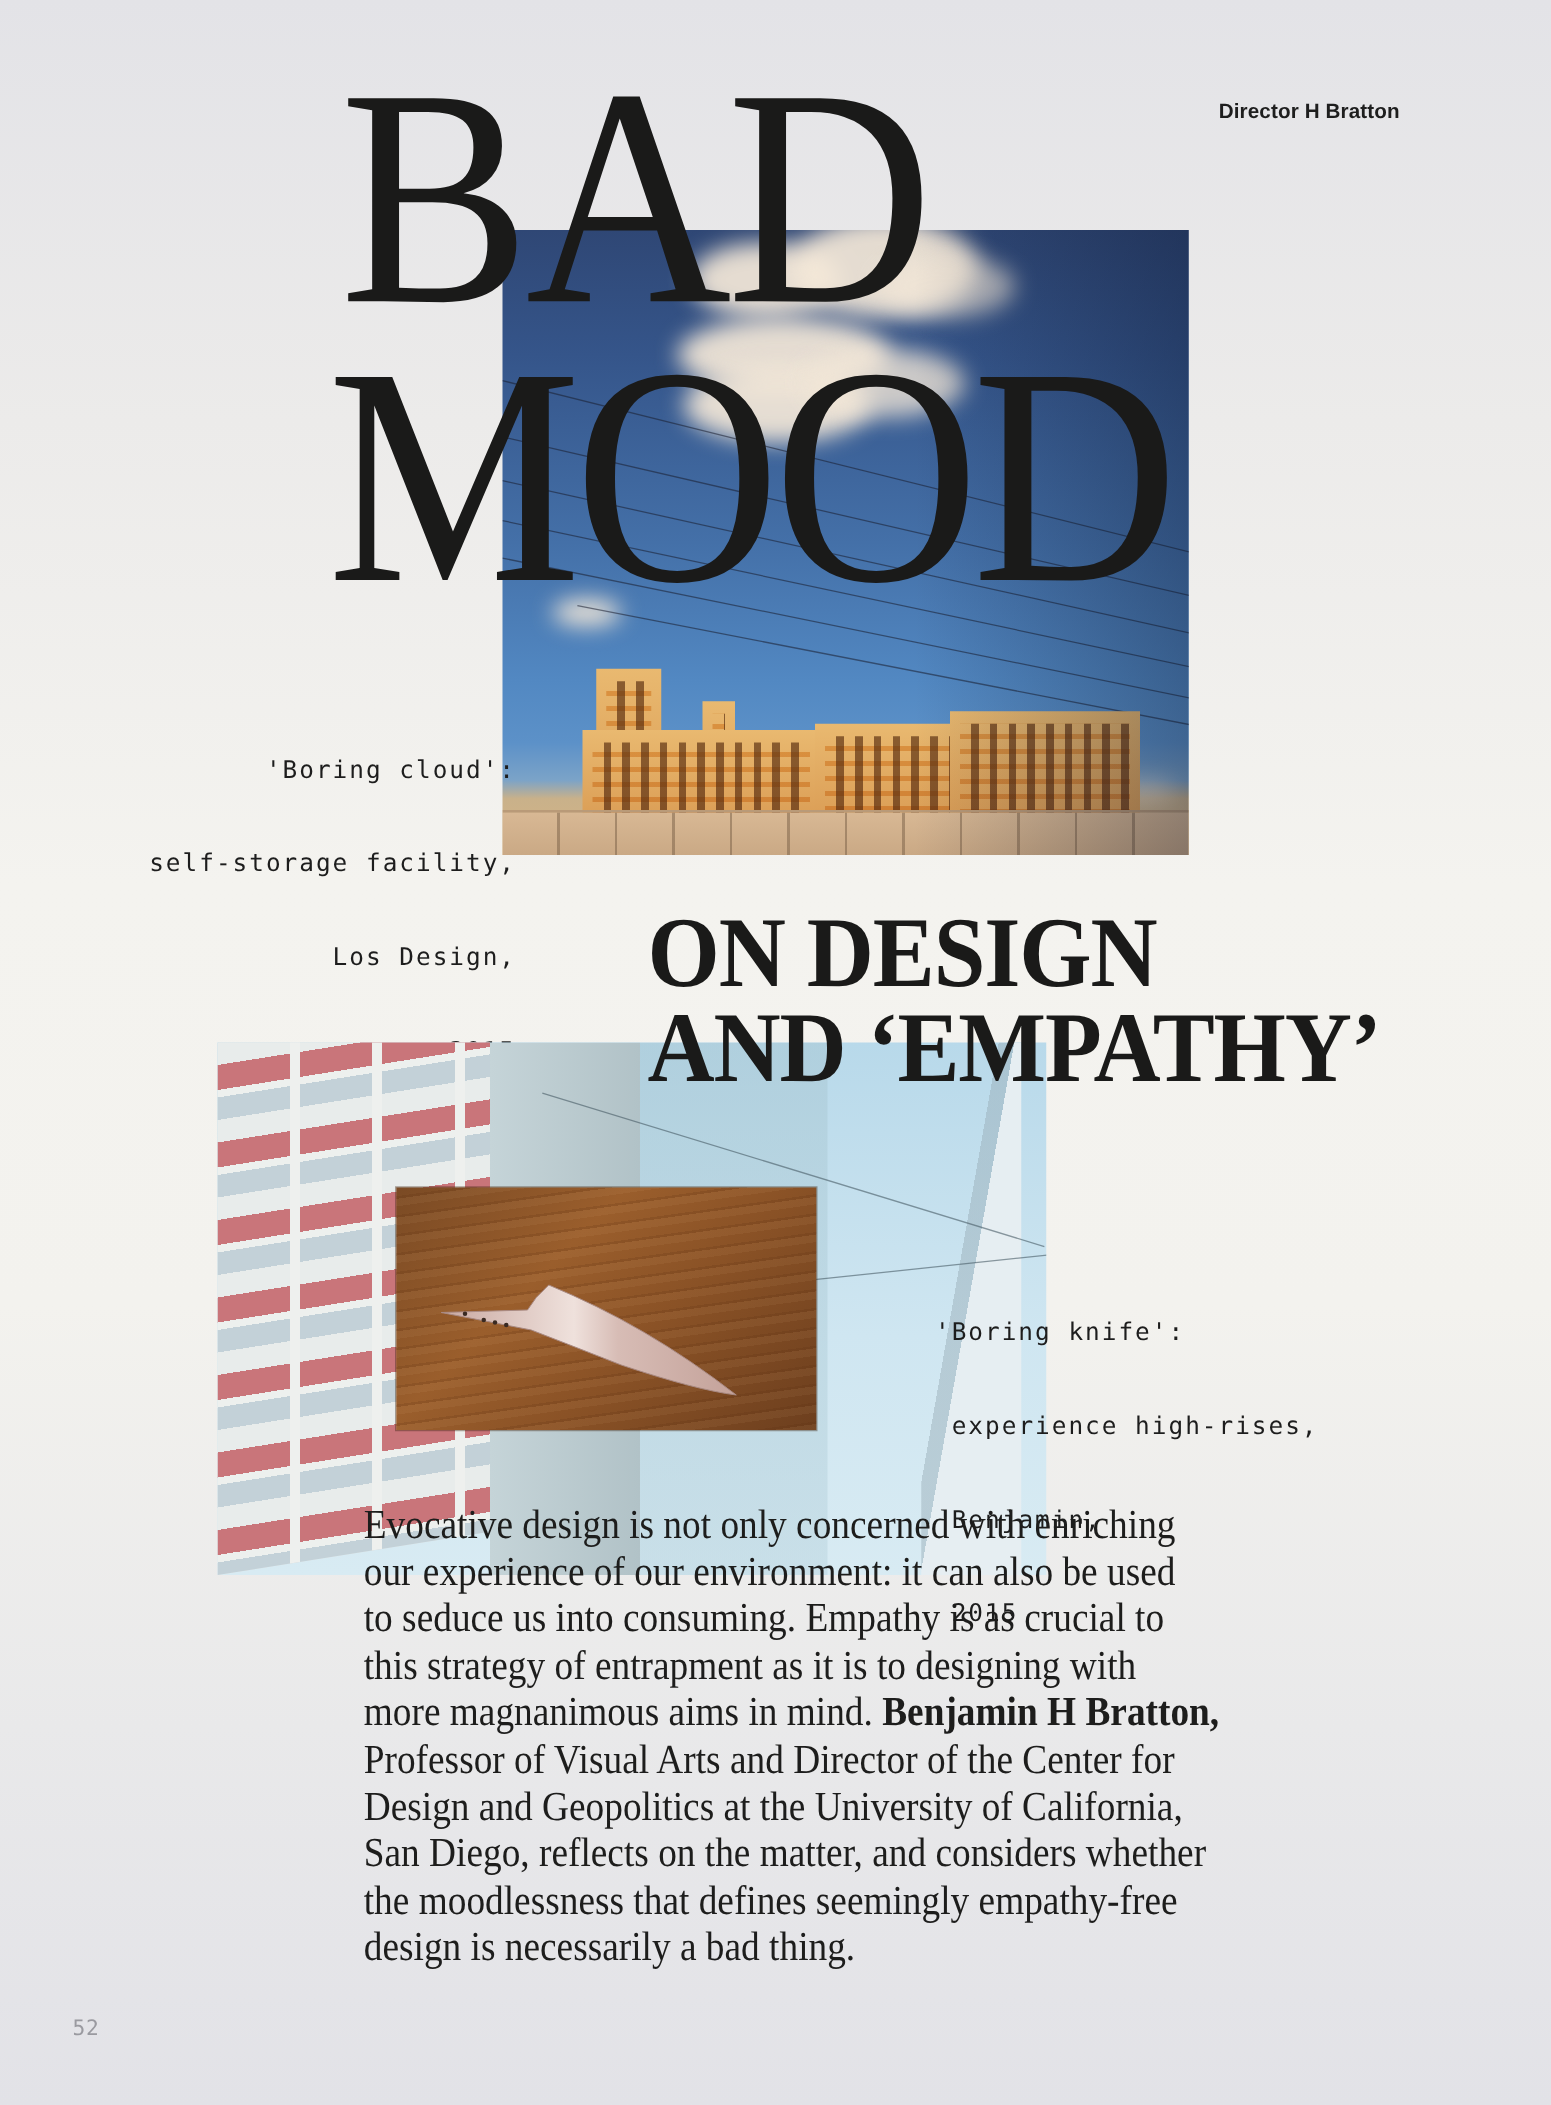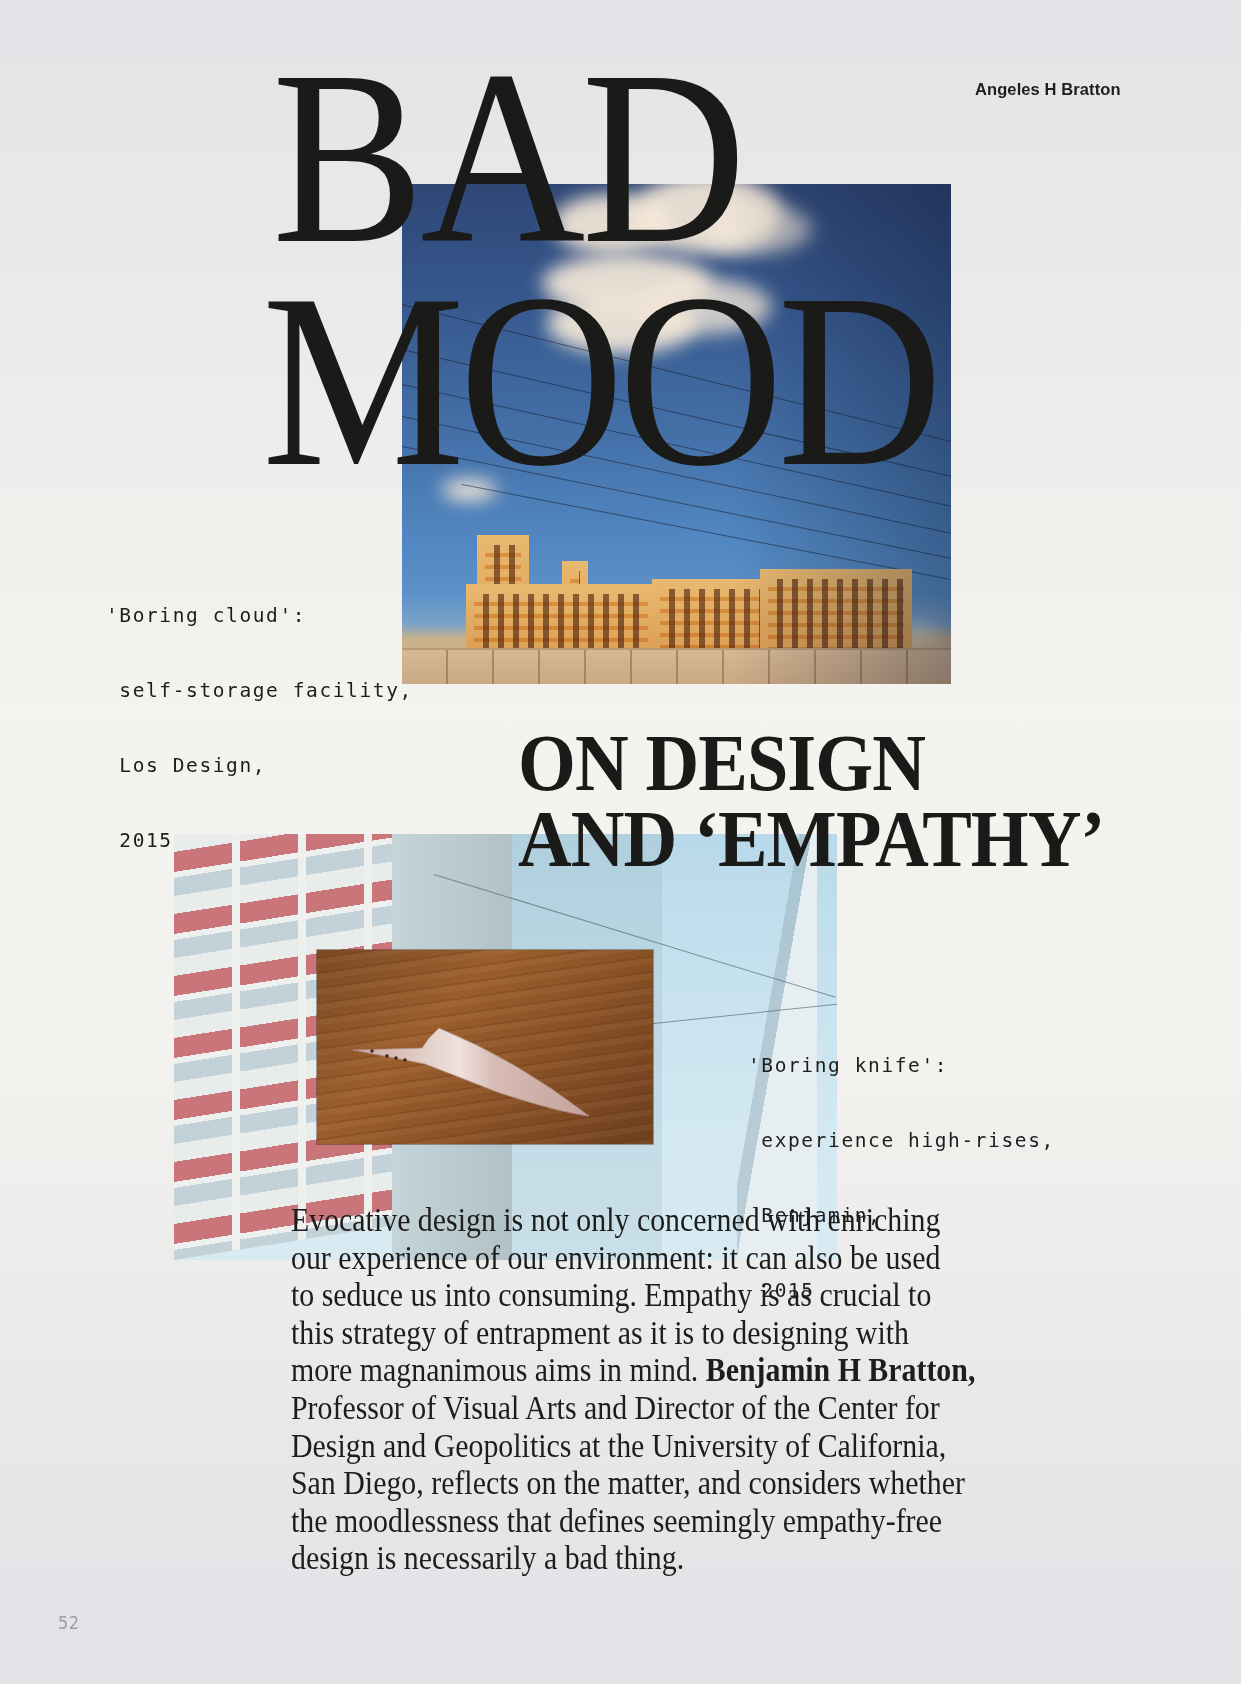--- a/index.html
+++ b/index.html
@@ -51,21 +51,21 @@
     line-height: 1; white-space: nowrap; transform-origin: 0 0;
   }
   .bad  { left: 272px; top: 34px;  font-size: 248px; transform: scaleX(0.92); letter-spacing: -4px; }
   .mood { left: 262px; top: 257px; font-size: 248px; transform: scaleX(0.92); letter-spacing: -6px; }
 
   
   .caption {
     font-family: "DejaVu Sans Mono", monospace; font-size: 19.5px; line-height: 25px;
     color: #1d1d1d; letter-spacing: 1.6px; white-space: pre;
   }
-  .caption-1 { left: 106px; top: 553px; }
+  .caption-1 { left: 106px; top: 553px; text-align: right; }
   .caption-2 { left: 748px; top: 1003px; }
 
   
   .subhead {
     left: 518px; top: 725px; font-family: "Liberation Serif", serif; font-weight: bold;
     font-size: 80px; line-height: 76px; color: #1a1a19; white-space: nowrap;
     letter-spacing: -1px; transform: scaleX(0.93); transform-origin: 0 0;
   }
   .subhead span { display: block; }
 
@@ -118,21 +118,21 @@
   .body-copy b { font-weight: bold; }
 
   .page-number {
     left: 58px; top: 1613px; font-family: "DejaVu Sans Mono", monospace; font-size: 17px;
     color: #9a9aa0; letter-spacing: 0.5px;
   }
 </style>
 </head>
 <body>
 
-<div class="abs byline">Angeles H Bratton</div>
+<div class="abs byline">Director H Bratton</div>
 
 <div class="abs photo-cloud">
   <div class="cloud-puff" style="left:150px; top:10px; width:120px; height:60px;"></div>
   <div class="cloud-puff" style="left:230px; top:-10px; width:150px; height:80px;"></div>
   <div class="cloud-puff" style="left:300px; top:20px; width:110px; height:50px; opacity:.7"></div>
   <div class="cloud-puff" style="left:140px; top:70px; width:170px; height:60px;"></div>
   <div class="cloud-puff" style="left:145px; top:110px; width:150px; height:60px;"></div>
   <div class="cloud-puff" style="left:240px; top:95px; width:130px; height:55px; opacity:.85"></div>
   <div class="cloud-puff" style="left:40px; top:295px; width:55px; height:22px;"></div>
   <div class="cloud-puff" style="left:490px; top:440px; width:50px; height:18px; opacity:.6"></div>

